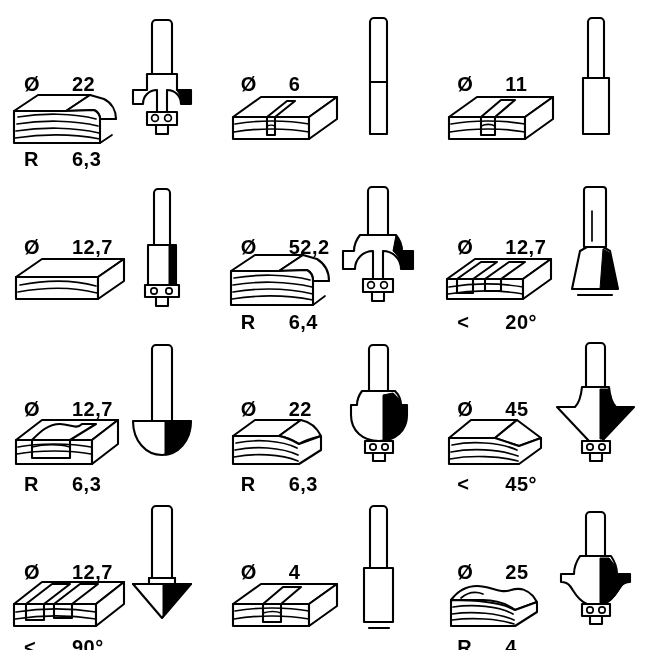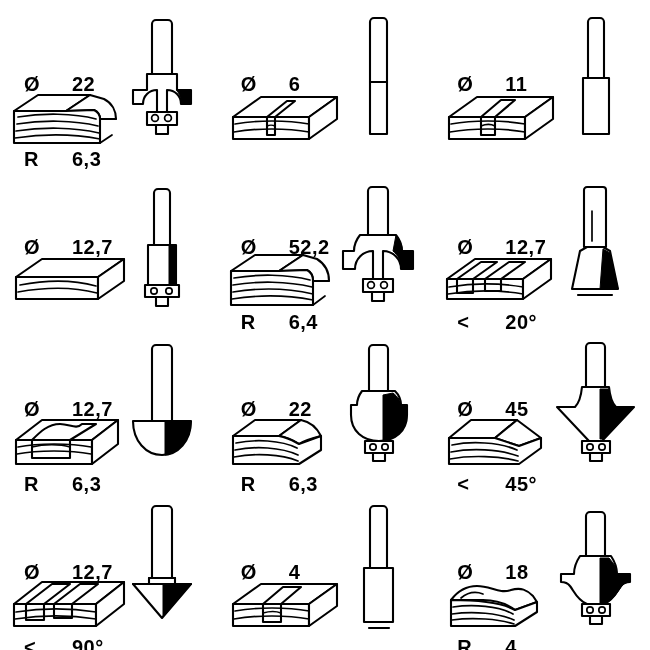--- a/index.html
+++ b/index.html
@@ -430,21 +430,21 @@
           <path class="ln" d="M35,68 L52,68"></path>
           <path class="ln" d="M34,128 L54,128"></path>
         </svg>
       </div>
     </div>
 
     <div class="cell">
       <div class="specs">
         <div class="spec-row">
           <span class="spec-key">Ø</span>
-          <span class="spec-val">18</span>
+          <span class="spec-val">25</span>
         </div>
         <div class="spec-row">
           <span class="spec-key">R</span>
           <span class="spec-val">4</span>
         </div>
       </div>
       <div class="workpiece">
         <svg viewBox="0 0 130 78" width="130" height="78">
           <path class="fill-w" d="M10,36 C16,28 24,22 36,22 C50,22 58,30 70,26 C80,23 86,26 92,32 L96,38 L74,46 C66,40 56,36 42,36 Z"></path>
           <path class="fill-w" d="M10,36 C30,36 60,38 74,46 L96,38 L96,48 L74,62 L10,62 Z"></path>

